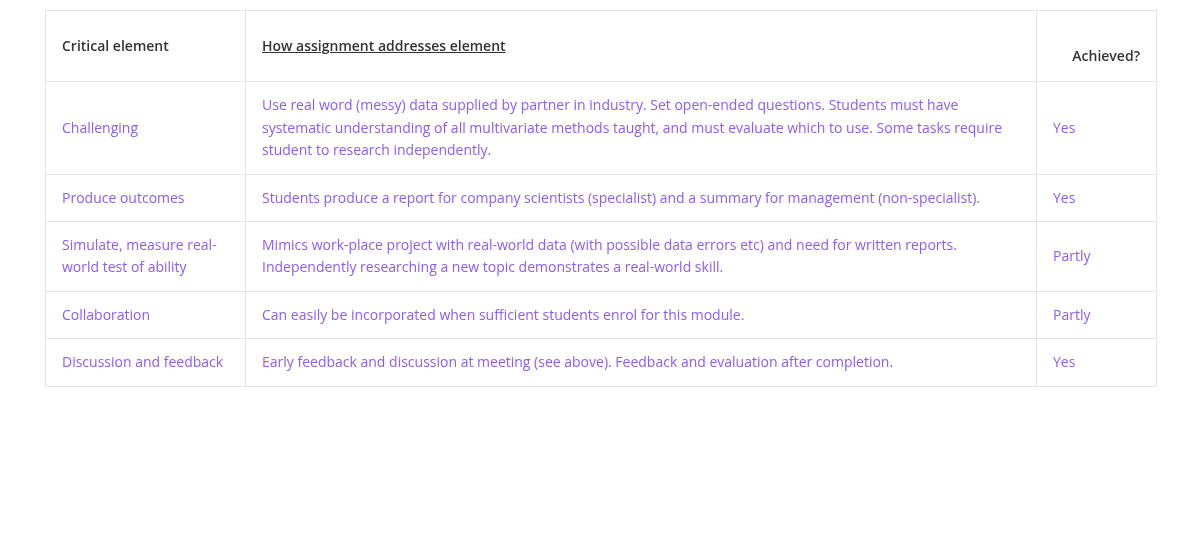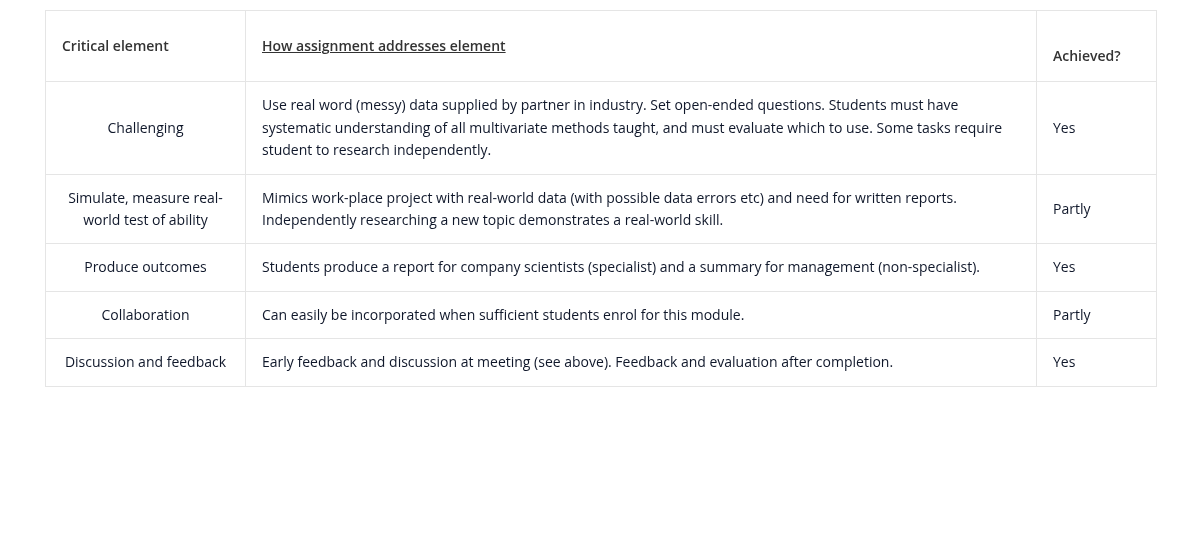--- a/index.html
+++ b/index.html
@@ -36,27 +36,27 @@
       width: 200px;
     }
     th.col-how {
       width: auto;
       text-decoration: underline;
     }
     th.col-achieved {
       width: 120px;
       vertical-align: bottom;
       padding-top: 34px;
+      text-align: right;
     }
     td {
-      color: #0f172a;
+      color: #8b5cf6;
     }
     td.col-element {
       width: 200px;
-      text-align: center;
     }
     td.col-achieved {
       width: 120px;
     }
   </style>
 </head>
 <body>
 
 <table>
   <thead>
@@ -66,28 +66,28 @@
       <th class="col-achieved">Achieved?</th>
     </tr>
   </thead>
   <tbody>
     <tr>
       <td class="col-element">Challenging</td>
       <td>Use real word (messy) data supplied by partner in industry. Set open-ended questions. Students must have systematic understanding of all multivariate methods taught, and must evaluate which to use. Some tasks require student to research independently.</td>
       <td class="col-achieved">Yes</td>
     </tr>
     <tr>
+      <td class="col-element">Produce outcomes</td>
+      <td>Students produce a report for company scientists (specialist) and a summary for management (non-specialist).</td>
+      <td class="col-achieved">Yes</td>
+    </tr>
+    <tr>
       <td class="col-element">Simulate, measure real-world test of ability</td>
       <td>Mimics work-place project with real-world data (with possible data errors etc) and need for written reports. Independently researching a new topic demonstrates a real-world skill.</td>
       <td class="col-achieved">Partly</td>
-    </tr>
-    <tr>
-      <td class="col-element">Produce outcomes</td>
-      <td>Students produce a report for company scientists (specialist) and a summary for management (non-specialist).</td>
-      <td class="col-achieved">Yes</td>
     </tr>
     <tr>
       <td class="col-element">Collaboration</td>
       <td>Can easily be incorporated when sufficient students enrol for this module.</td>
       <td class="col-achieved">Partly</td>
     </tr>
     <tr>
       <td class="col-element">Discussion and feedback</td>
       <td>Early feedback and discussion at meeting (see above). Feedback and evaluation after completion.</td>
       <td class="col-achieved">Yes</td>

